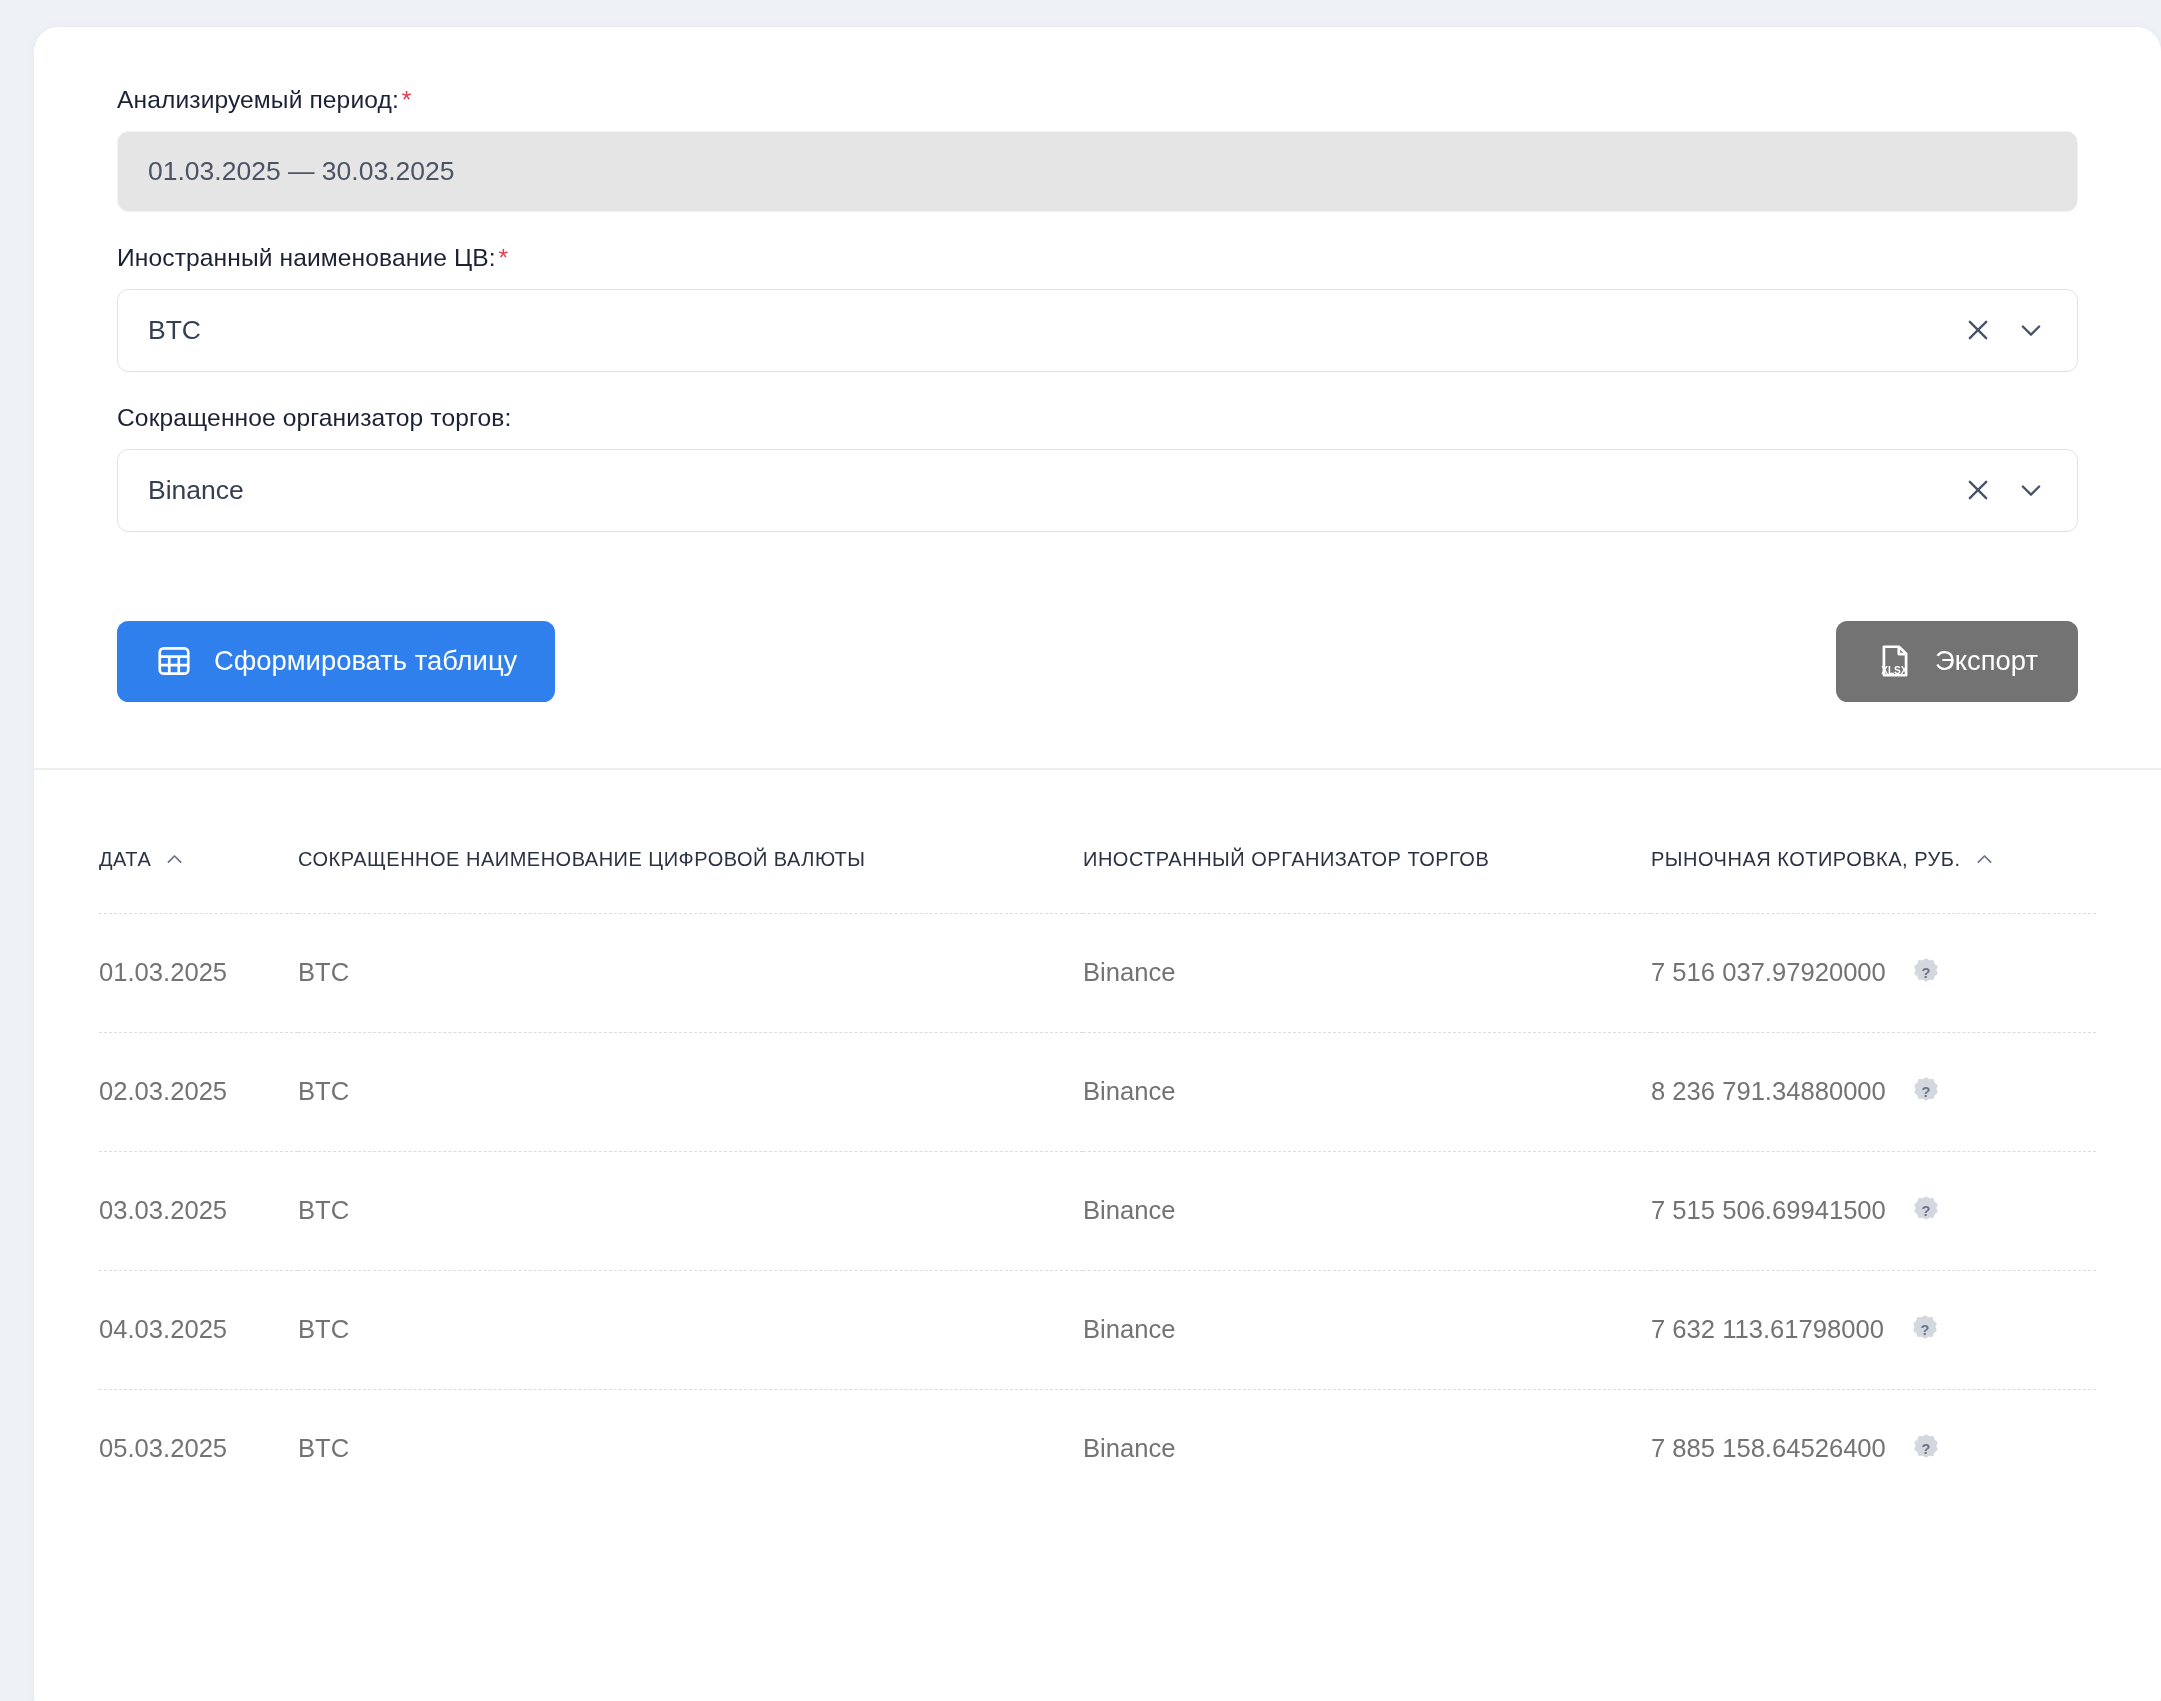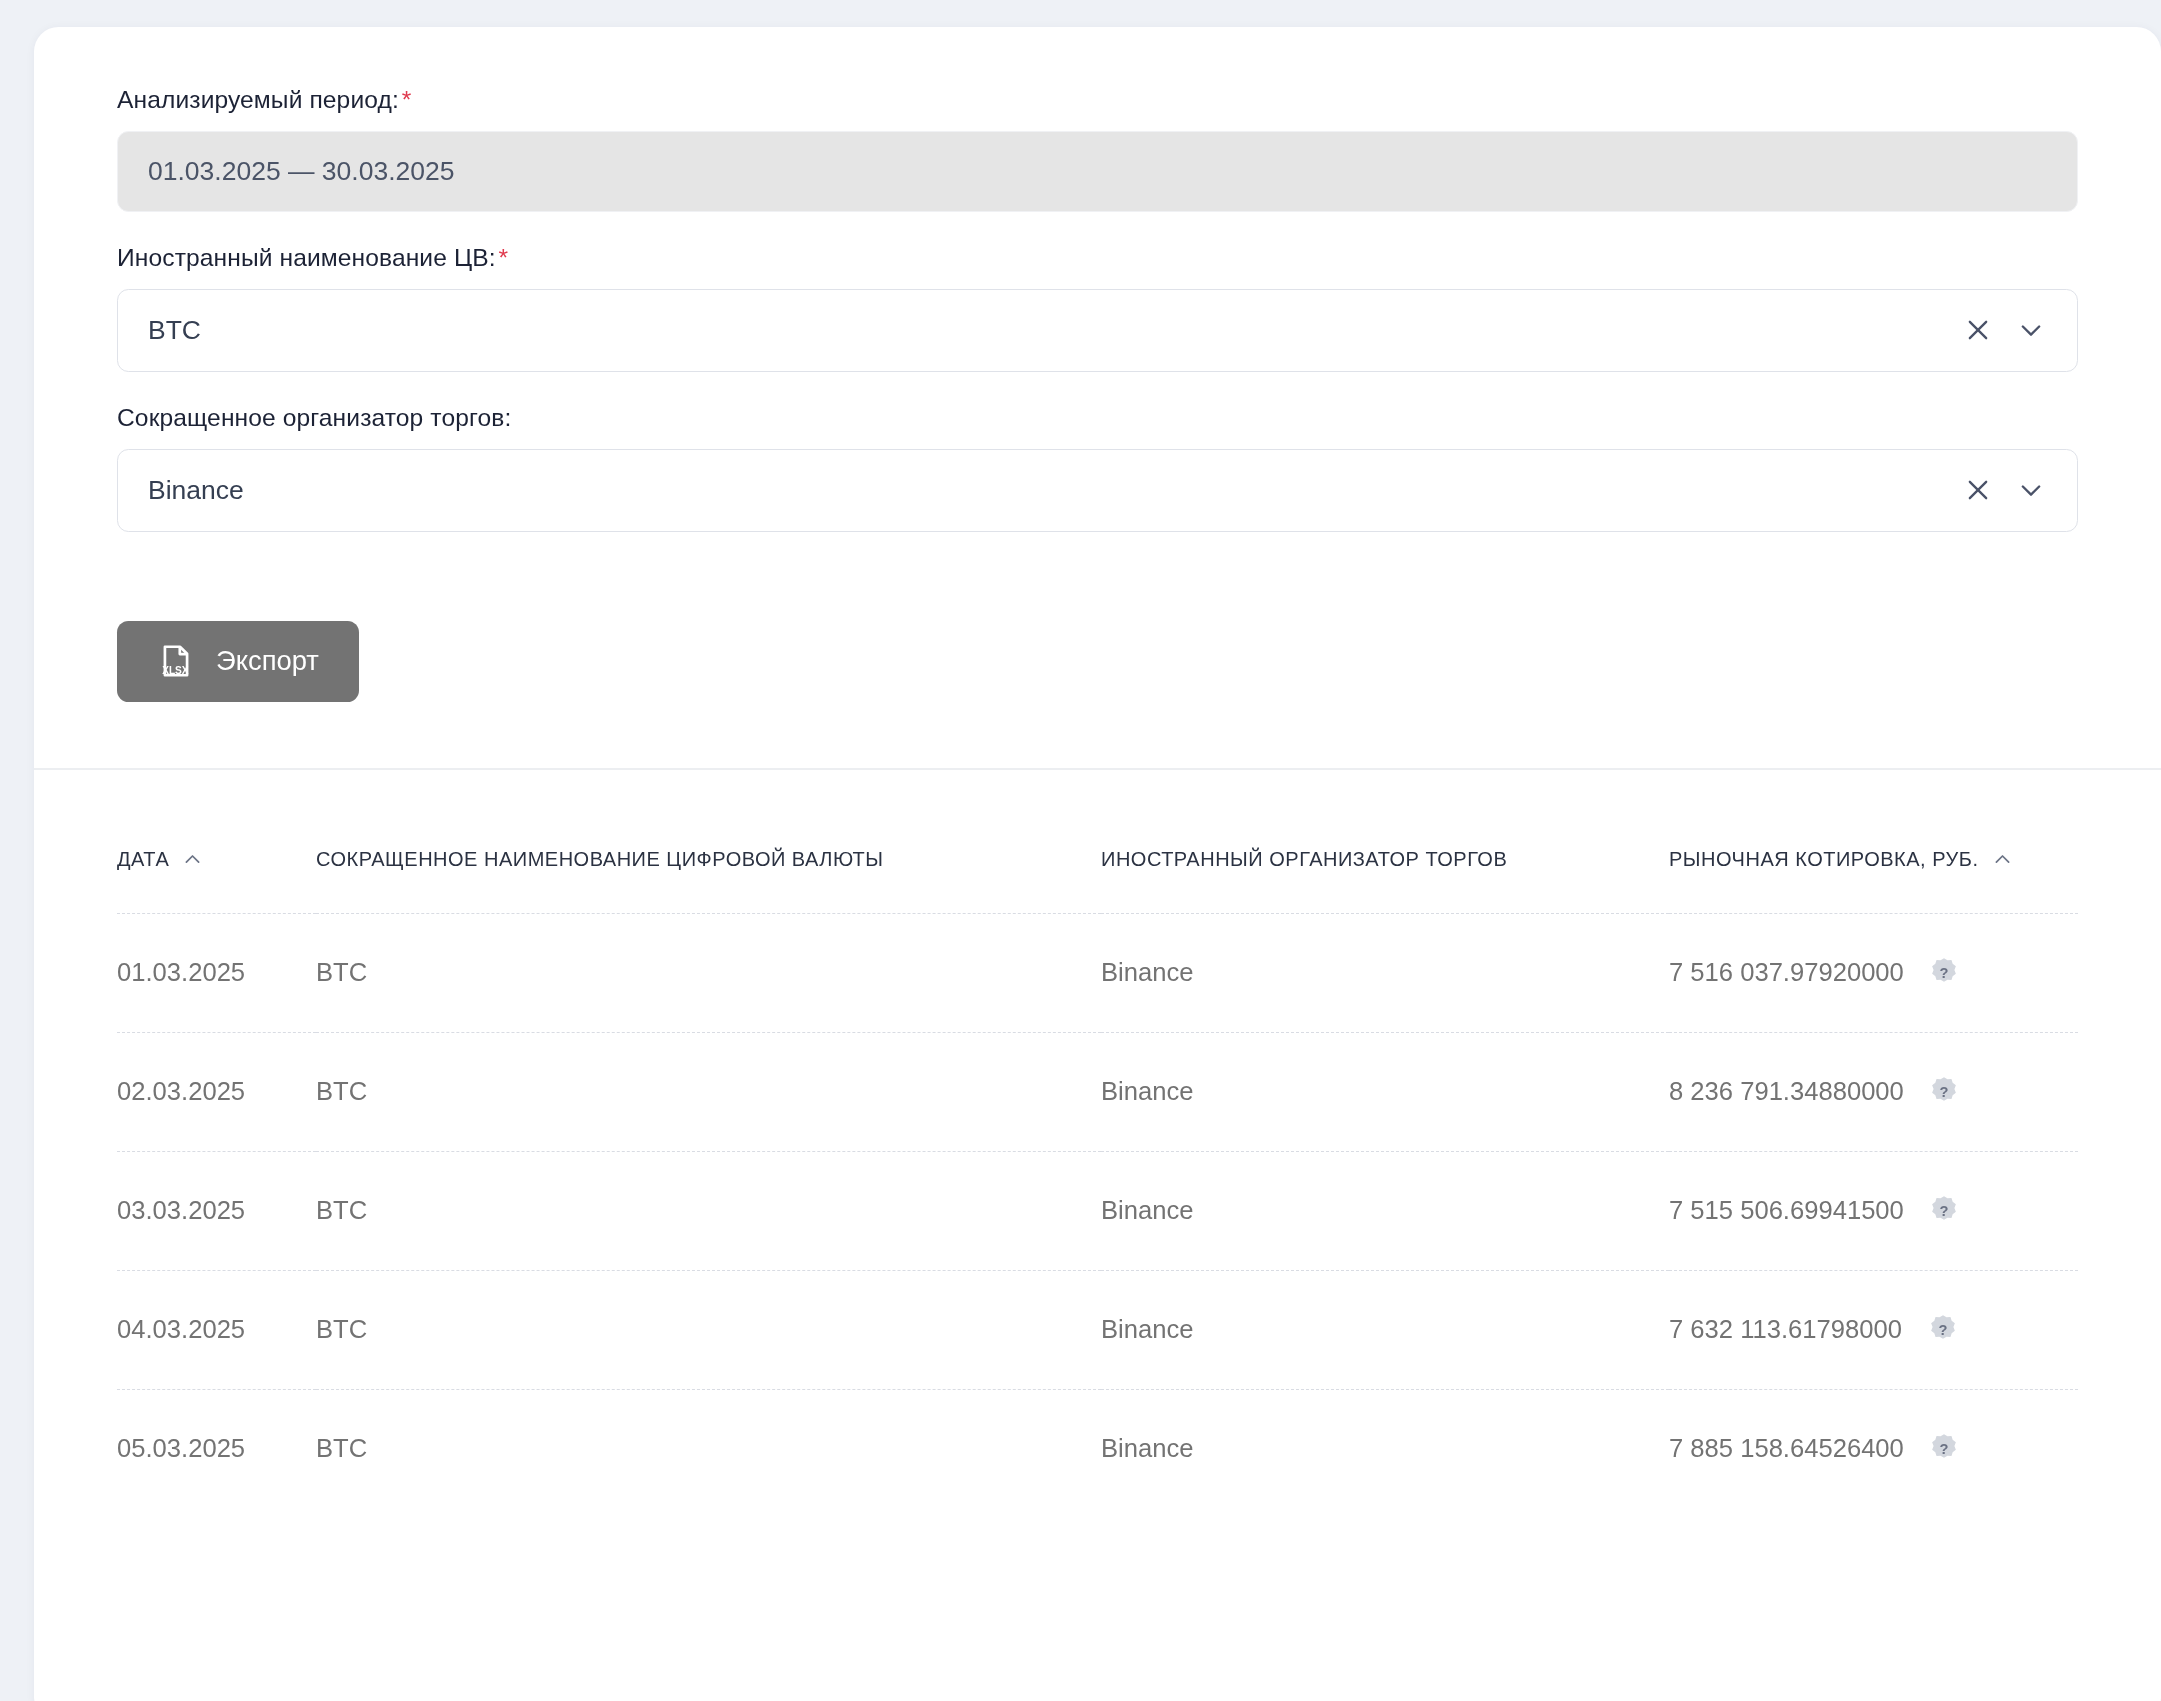--- a/index.html
+++ b/index.html
@@ -81,21 +81,21 @@
     height: 81px;
     padding: 0 40px;
     font-size: 27.4px;
   }
   .btn-icon { width: 38px; height: 38px; display: block; flex: none; }
   .btn-icon svg { width: 100%; height: 100%; display: block; }
 
   .divider { height: 2.8px; background: #eceef1; width: 100%; }
 
   
-  .table-wrap { padding: 0 83px; }
+  .table-wrap { padding: 0 65px; }
   table { width: 100%; border-collapse: collapse; table-layout: fixed; }
   thead th {
     text-align: left;
     font-size: 20px;
     font-weight: 400;
     letter-spacing: 0.5px;
     color: #2b3242;
     padding: 78px 0 42px 0;
     white-space: nowrap;
   }
@@ -176,20 +176,29 @@
                   <path d="M5 9 L12 16 L19 9"></path>
                 </svg>
             </span>
           </span>
         </div>
       </div>
 
     </div>
 
     <div class="actions">
+      <button class="btn btn-primary">
+        <span class="btn-icon">
+          <svg viewBox="0 0 24 24" fill="none" stroke="#ffffff" stroke-width="1.7" stroke-linejoin="round">
+            <rect x="3" y="4" width="18" height="16" rx="2.5"></rect>
+            <path d="M3 9.2 H21 M3 14.6 H21 M9 9.2 V20 M15 9.2 V20"></path>
+          </svg>
+        </span>
+        <span>Сформировать таблицу</span>
+      </button>
 
       <button class="btn btn-export">
         <span class="btn-icon">
           <svg viewBox="0 0 24 24" fill="none" style="font-size:29px">
             <path d="M5 3 H14.5 L19 7.4 V21 H5 Z" stroke="#ffffff" stroke-width="1.7" stroke-linejoin="round"></path>
             <path d="M14.4 3.2 V7.6 H18.9" stroke="#ffffff" stroke-width="1.7" stroke-linejoin="round"></path>
             <text x="11.6" y="20.4" font-family="Liberation Sans, sans-serif" font-size="6.4" font-weight="bold" fill="#ffffff" text-anchor="middle">XLSX</text>
           </svg>
         </span>
         <span>Экспорт</span>

